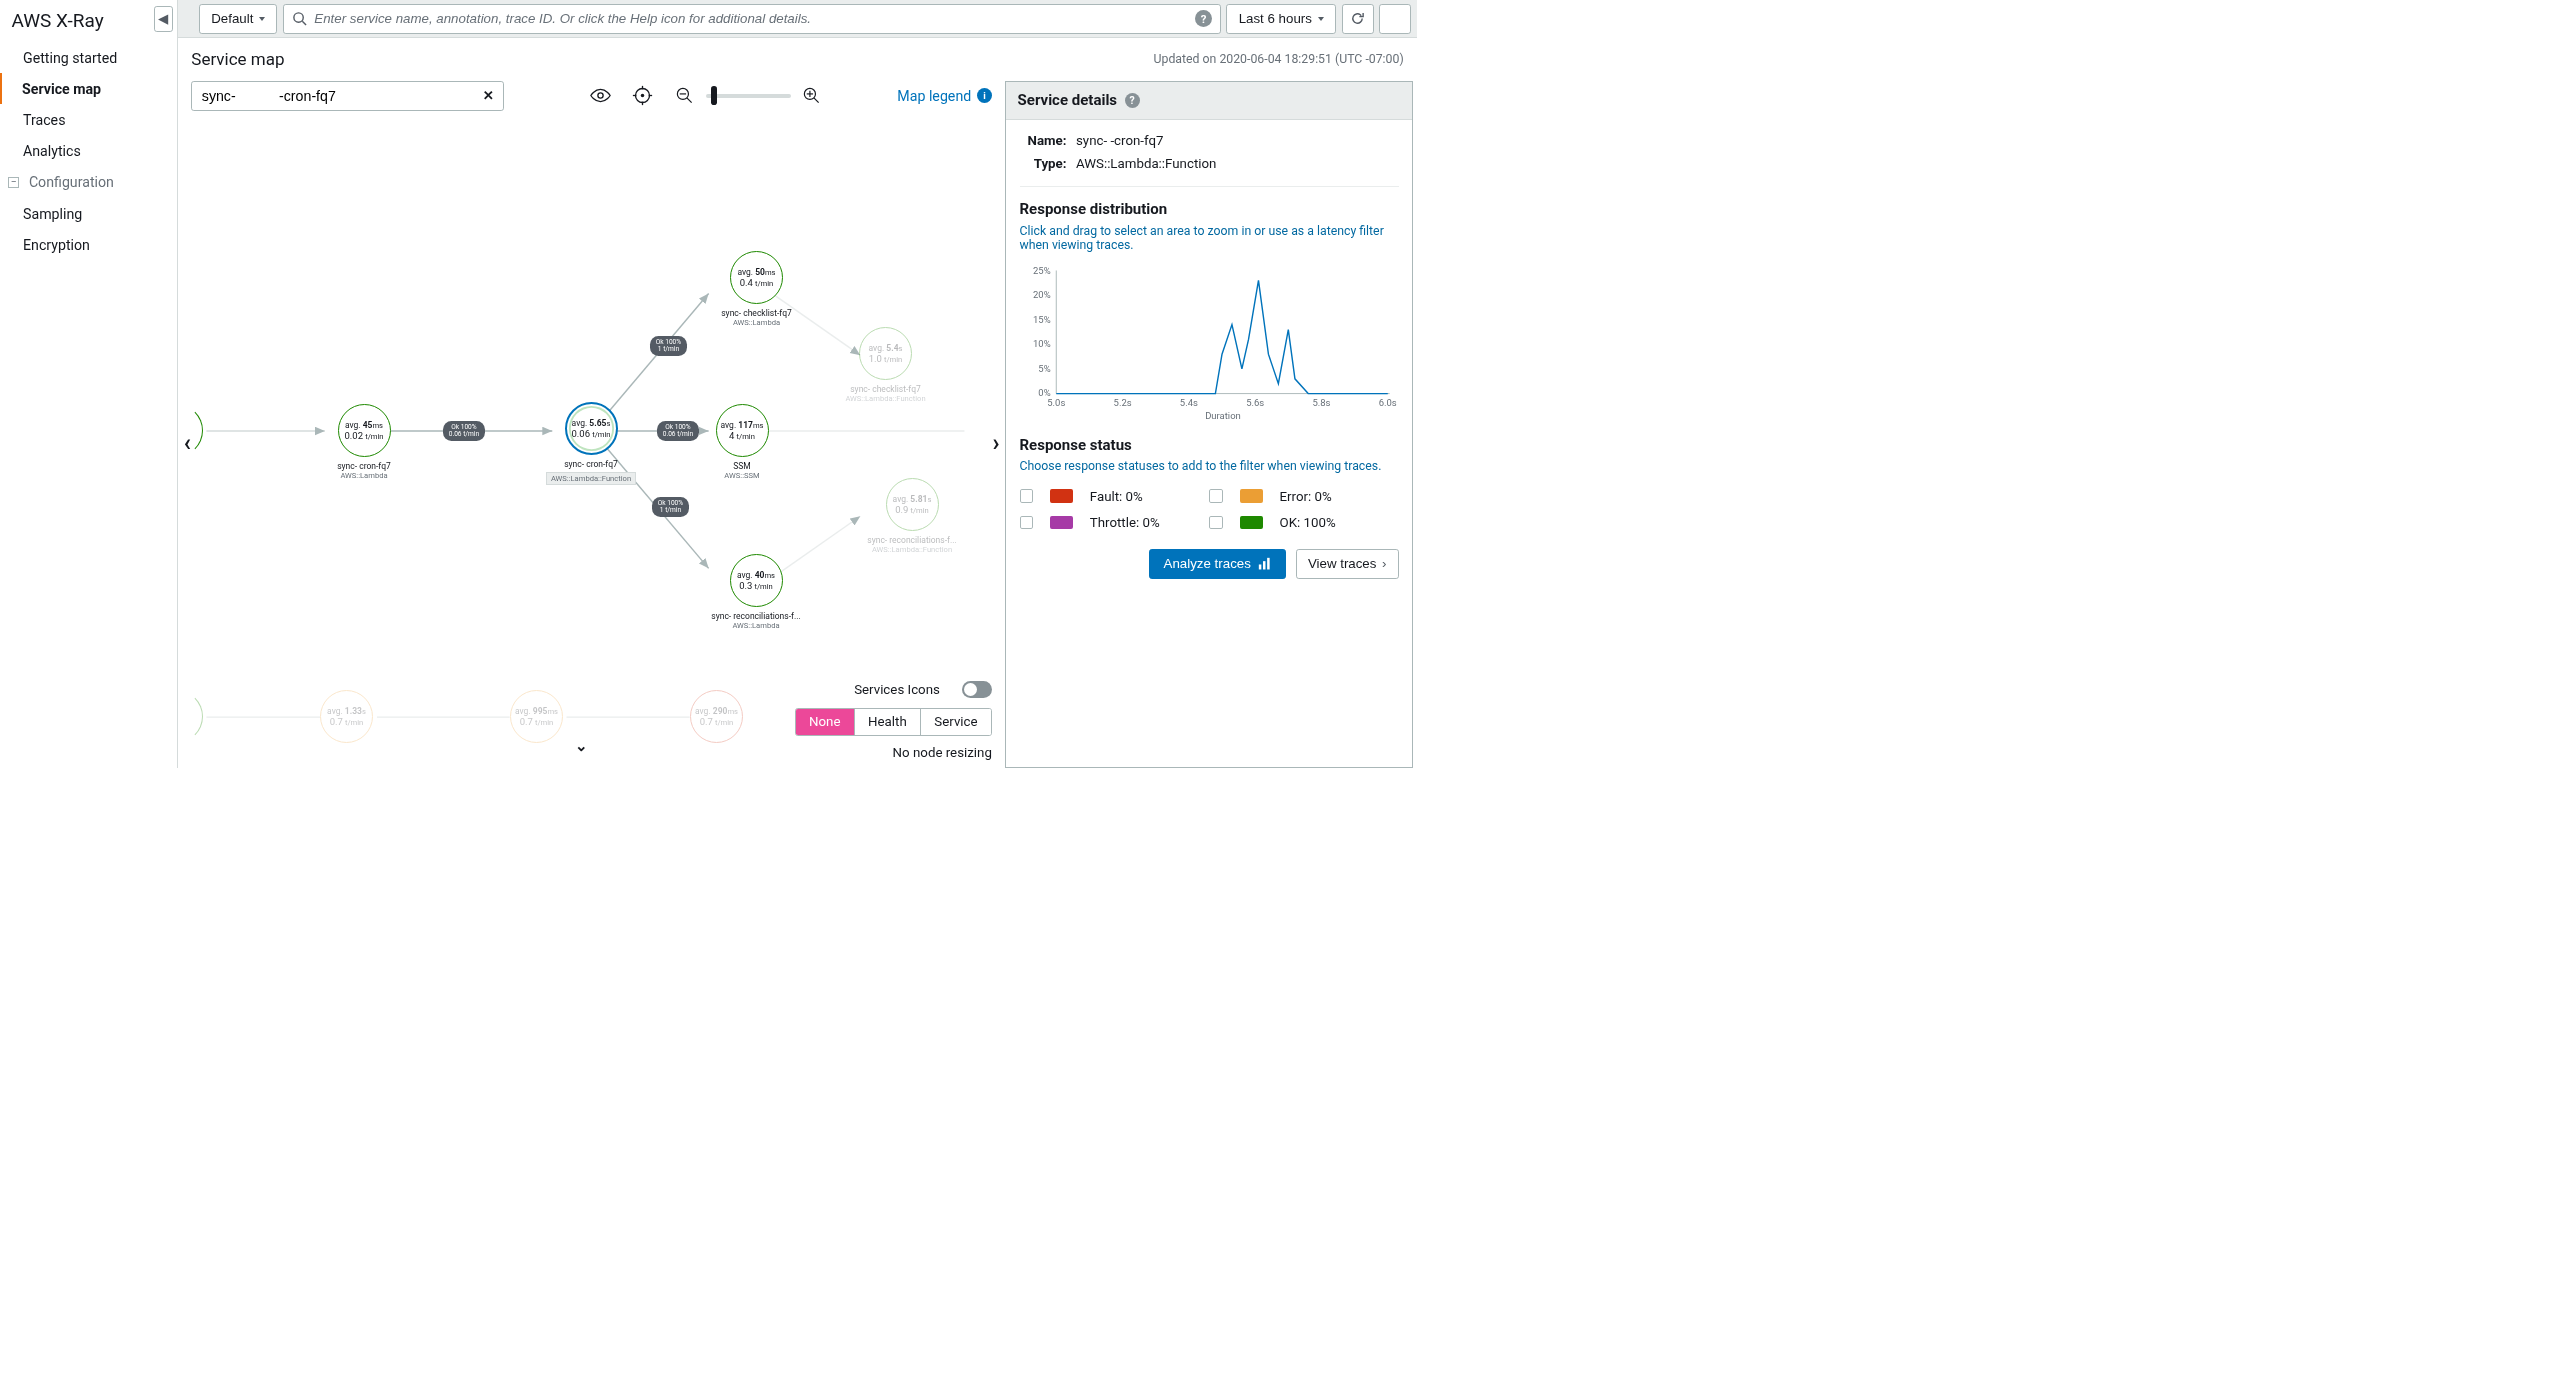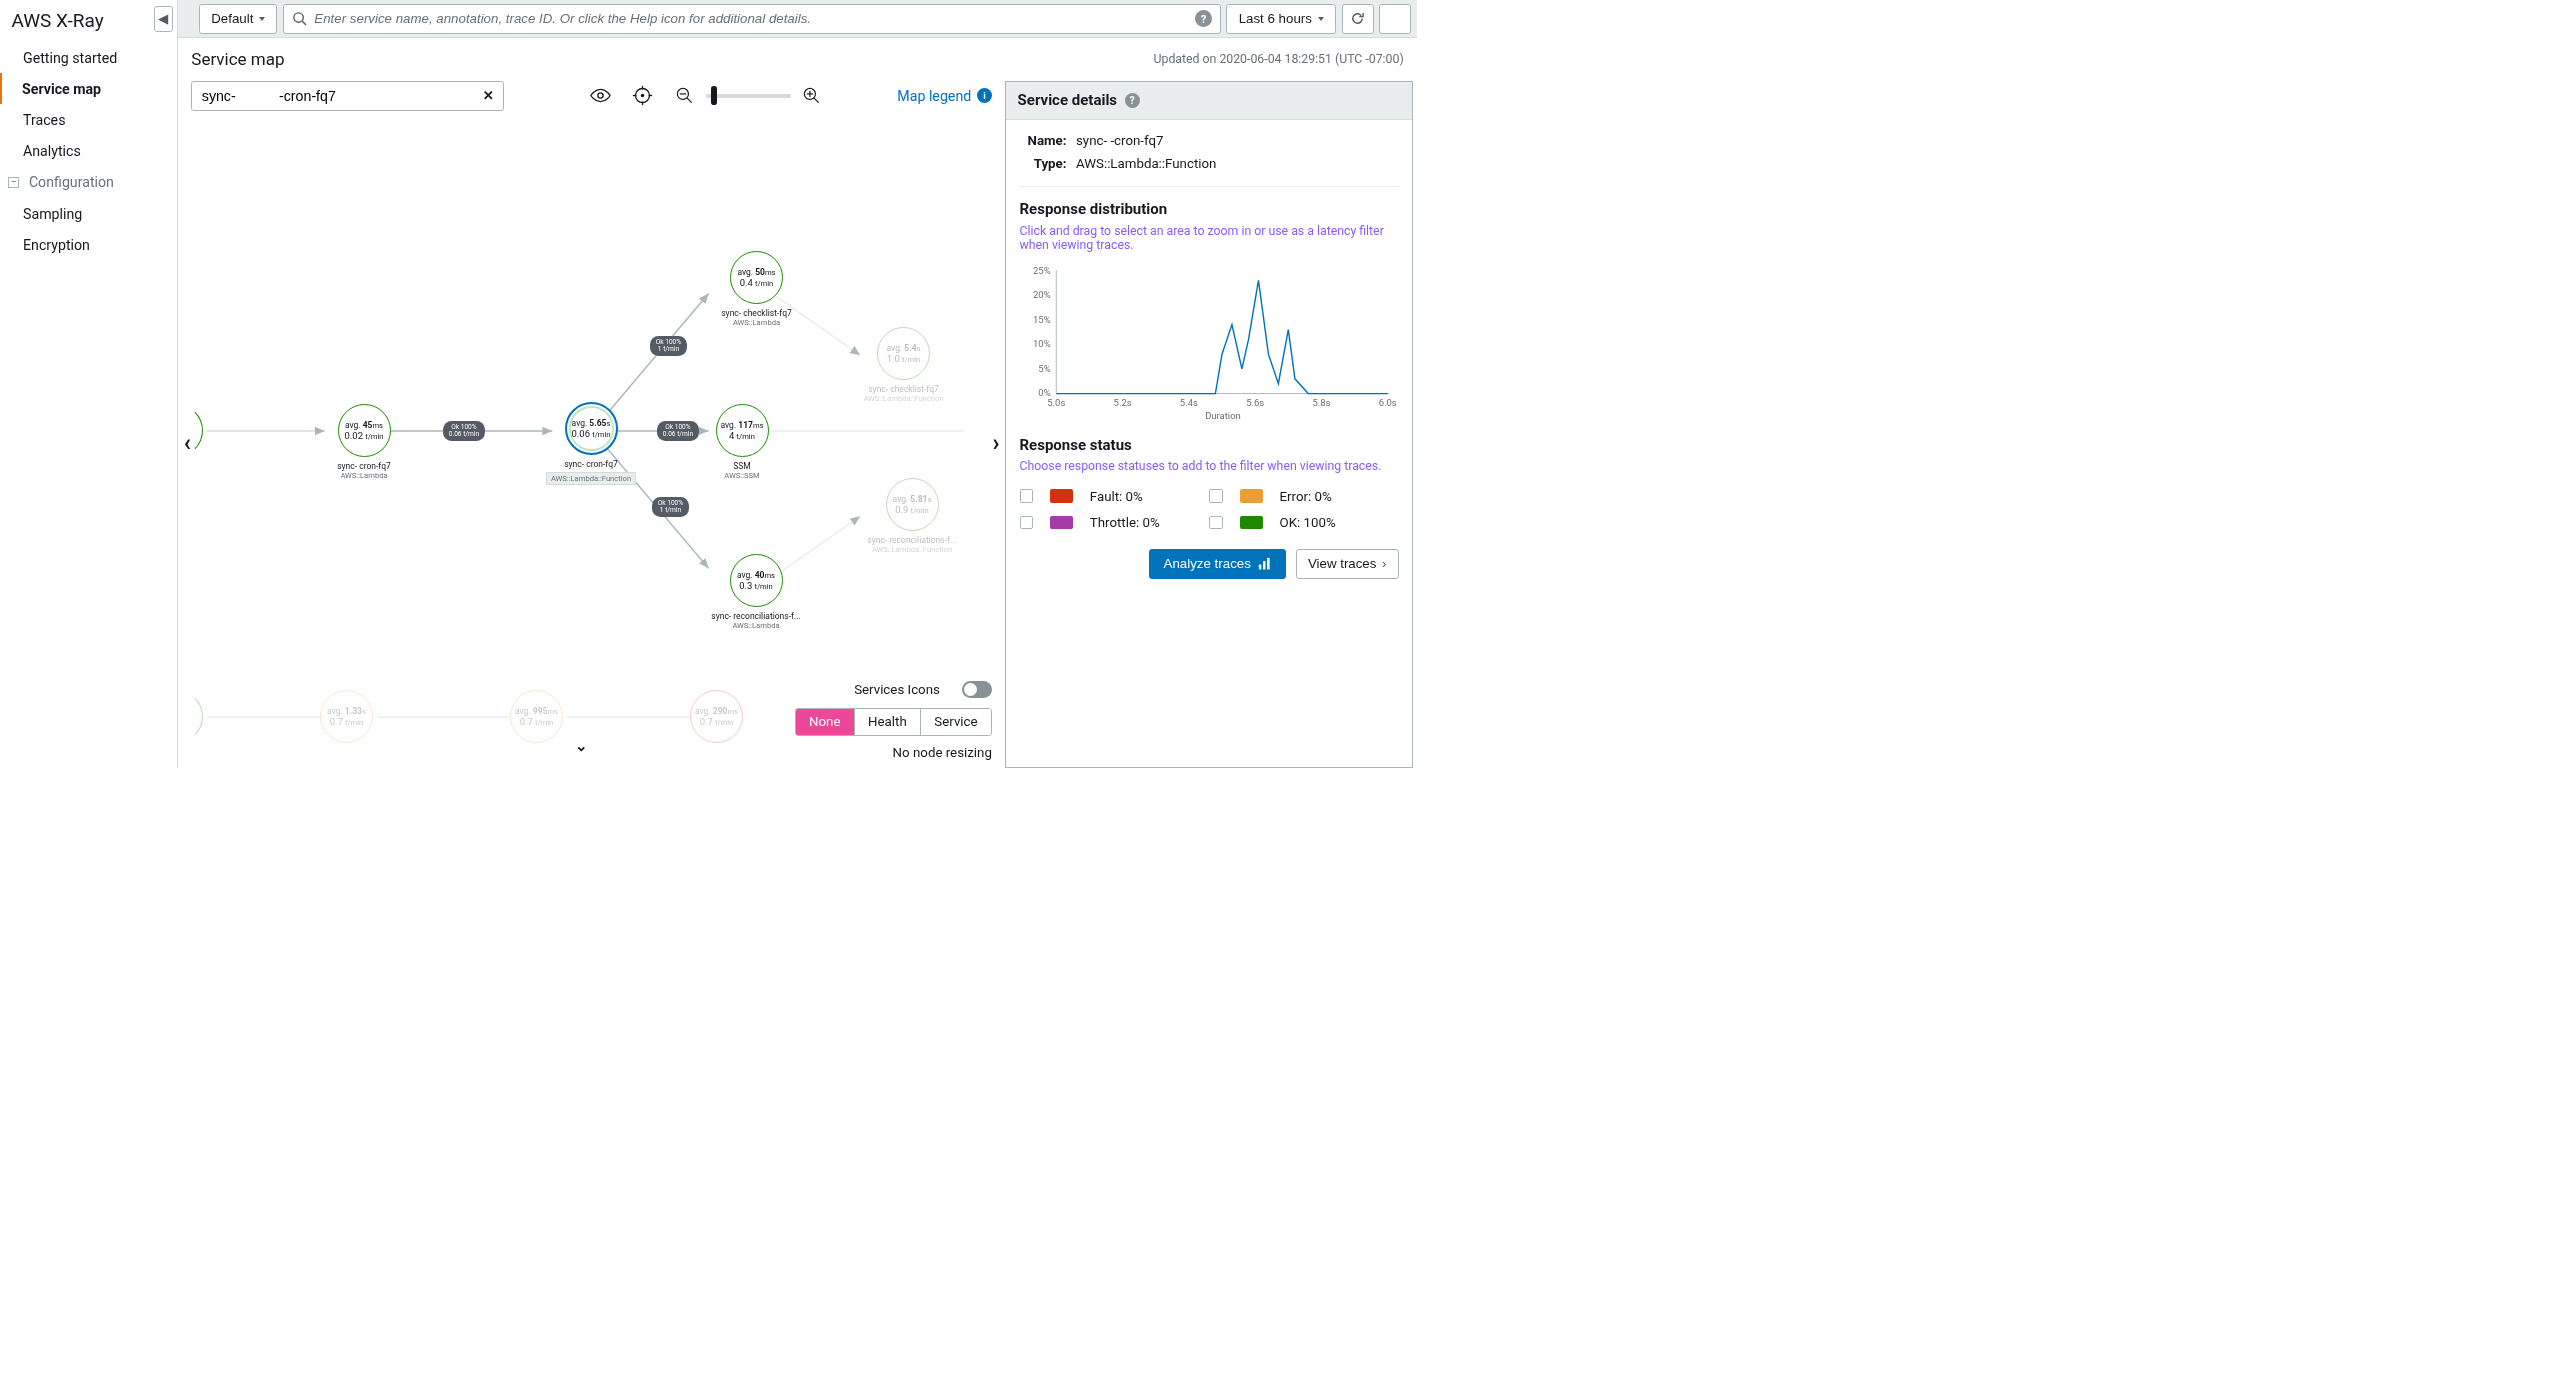--- a/index.html
+++ b/index.html
@@ -76,21 +76,21 @@
 .expand-down { position: absolute; bottom: 13.3px; left: 48%; font-size: 15px; font-weight: 700; cursor: pointer; }
 
 
 .details { width: 408px; border: 0.9px solid #aab7b8; border-radius: 0; background: #fff; margin-right: 3.8px; display: flex; flex-direction: column; }
 .details-hdr { background: #eaeded; border-bottom: 0.9px solid #d5dbdb; padding: 9.5px 11.4px; display: flex; align-items: center; gap: 7.6px; font-weight: 700; font-size: 15px; }
 .kv { display: flex; padding: 3.8px 0; }
 .kv-label { width: 47px; text-align: right; font-weight: 700; font-size: 13.3px; }
 .kv-val { flex: 1; font-size: 13.3px; padding-left: 9.5px; }
 .details-body { padding: 9.5px 13.3px; overflow-y: auto; flex: 1; }
 .sect-title { font-size: 15px; font-weight: 700; margin: 13.3px 0 5.7px; }
-.sect-desc { font-size: 12.3px; color: #8b5cf6; margin-bottom: 9.5px; }
+.sect-desc { font-size: 12.3px; color: #0369a1; margin-bottom: 9.5px; }
 .chart-box { height: 161px; position: relative; }
 .chart-svg { width: 100%; height: 100%; }
 .axis text { font-size: 10px; fill: #687078; }
 .axis line, .axis path { stroke: #aab7b8; stroke-width: 1; }
 .status-row { display: flex; align-items: center; gap: 17px; margin: 5.7px 0; }
 .chk { width: 13.3px; height: 13.3px; border: 0.9px solid #aab7b8; border-radius: 1.9px; }
 .swatch { width: 23px; height: 13.3px; border-radius: 1.9px; }
 .status-grid { display: flex; flex-wrap: wrap; }
 .status-grid .status-row { width: 50%; }
 .action-row { display: flex; gap: 9.5px; margin-top: 13.3px; justify-content: flex-end; }
@@ -278,21 +278,21 @@
 
           <div class="node" style="left:502px;top:436px;width:152px;">
             <div class="circle">
               <div><span>avg.</span> <b>40</b><span class="unit">ms</span></div>
               <div><span class="rate">0.3</span> <span class="unit">t/min</span></div>
             </div>
             <div class="node-lbl">sync-           reconciliations-f...</div>
             <div class="node-sub">AWS::Lambda</div>
           </div>
 
-          <div class="node" style="left:659px;top:209px;width:133px;opacity:0.3;">
+          <div class="node" style="left:641px;top:209px;width:133px;opacity:0.3;">
             <div class="circle">
               <div><span>avg.</span> <b>5.4</b><span class="unit">s</span></div>
               <div><span class="rate">1.0</span> <span class="unit">t/min</span></div>
             </div>
             <div class="node-lbl">sync-           checklist-fq7</div>
             <div class="node-sub">AWS::Lambda::Function</div>
           </div>
 
           <div class="node" style="left:663px;top:360px;width:142px;opacity:0.3;">
             <div class="circle">

